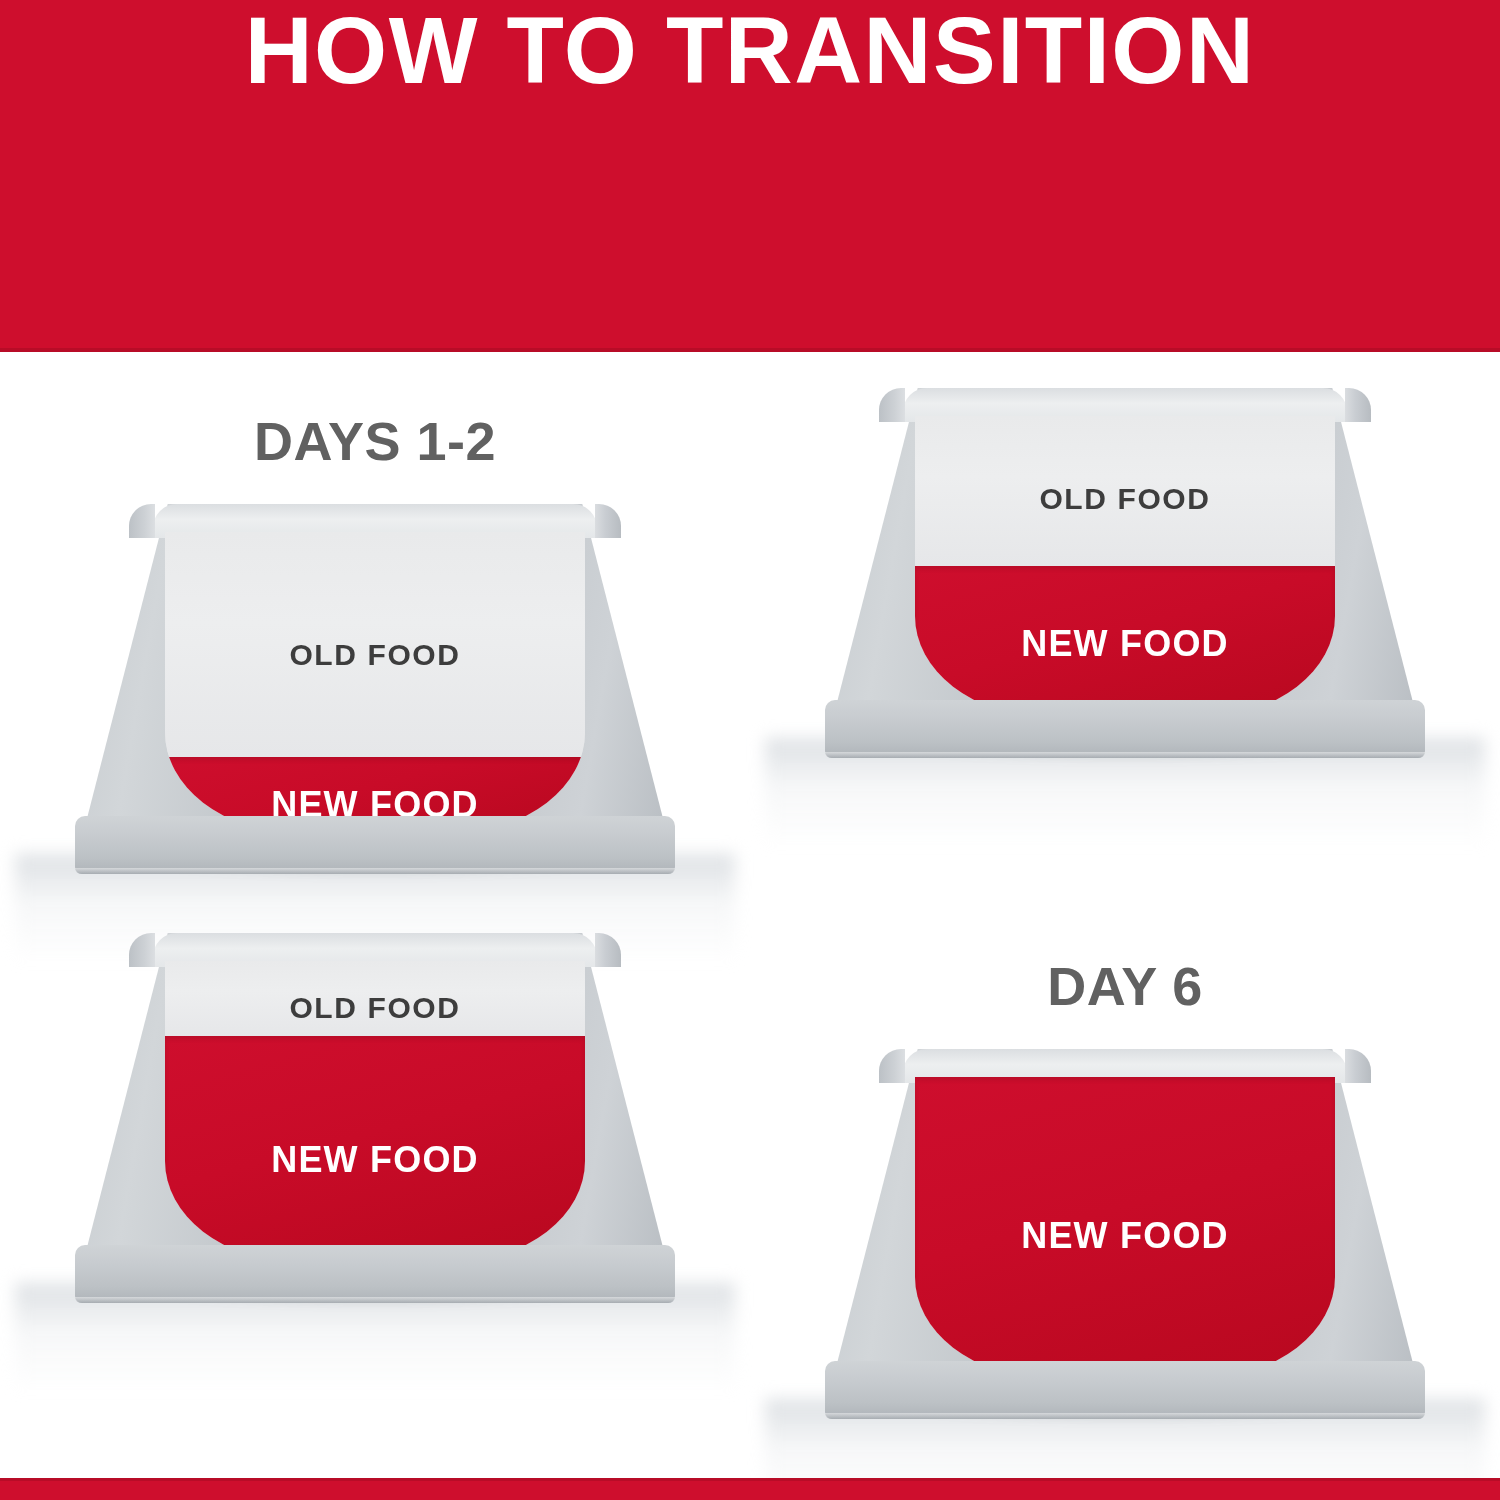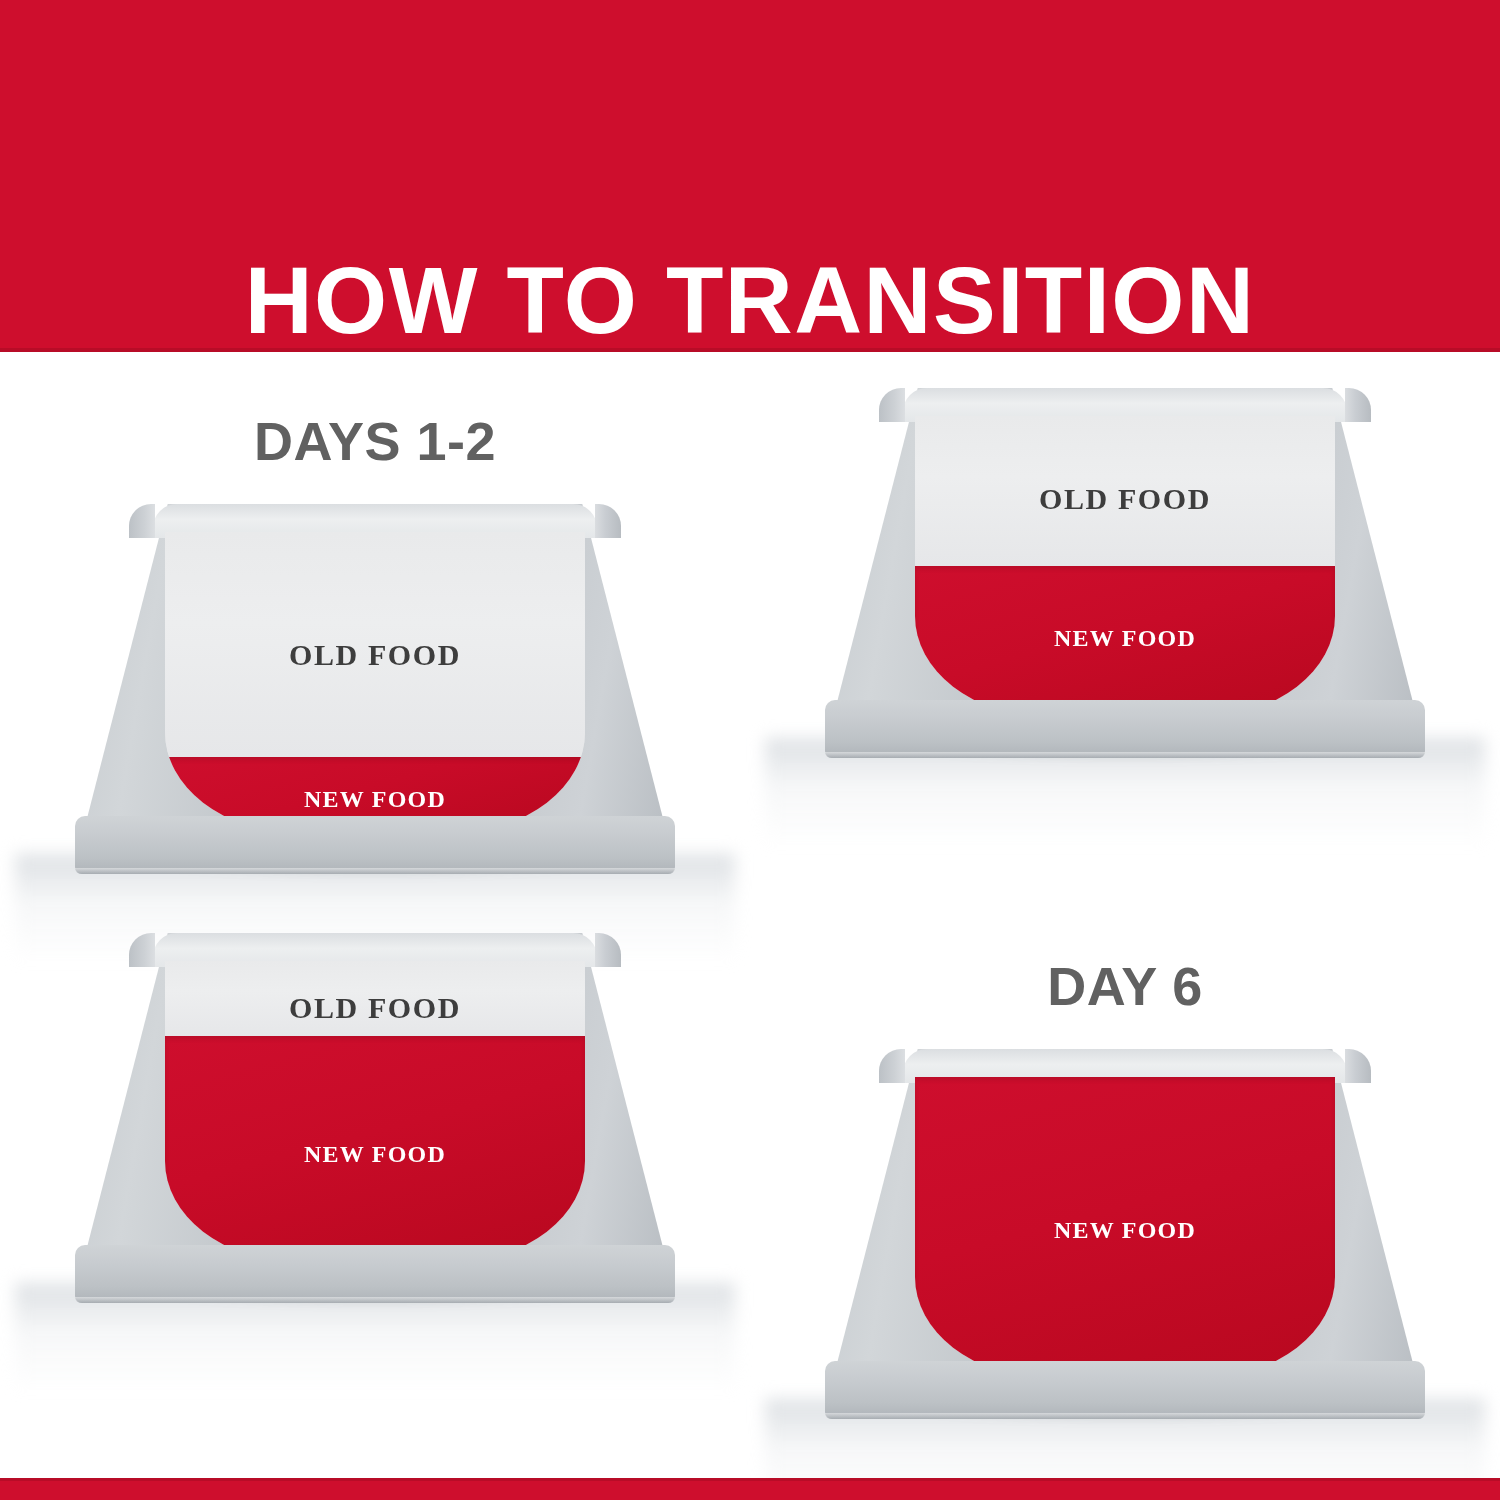--- a/index.html
+++ b/index.html
@@ -20,21 +20,21 @@
     position: absolute;
     left: 0;
     top: 0;
     width: 1500px;
     height: 352px;
     background: #CE0E2D;
     box-sizing: border-box;
     display: flex;
     flex-direction: column;
     align-items: center;
-    justify-content: flex-end;
+    justify-content: flex-start;
   }
   .header::after{
     content:"";
     position:absolute;
     left:0; bottom:0; width:100%; height:4px;
     background:#B80C27;
   }
   .header-line {
     color: #ffffff;
     font-size: 94px;
@@ -187,29 +187,28 @@
   }
 
   .label {
     position: absolute;
     left: 0;
     width: 100%;
     text-align: center;
     font-weight: bold;
     white-space: nowrap;
     line-height: 1;
-    font-family: Liberation Serif, serif;
   }
   .label-old {
     font-size: 30px;
     letter-spacing: 1.6px;
     color: #3D3D3D;
   }
   .label-new {
-    font-size: 24px;
+    font-size: 36px;
     letter-spacing: 1.2px;
     color: #ffffff;
   }
 
   
   .bowl-base {
     position: absolute;
     left: 0;
     top: 312px;
     width: 600px;

